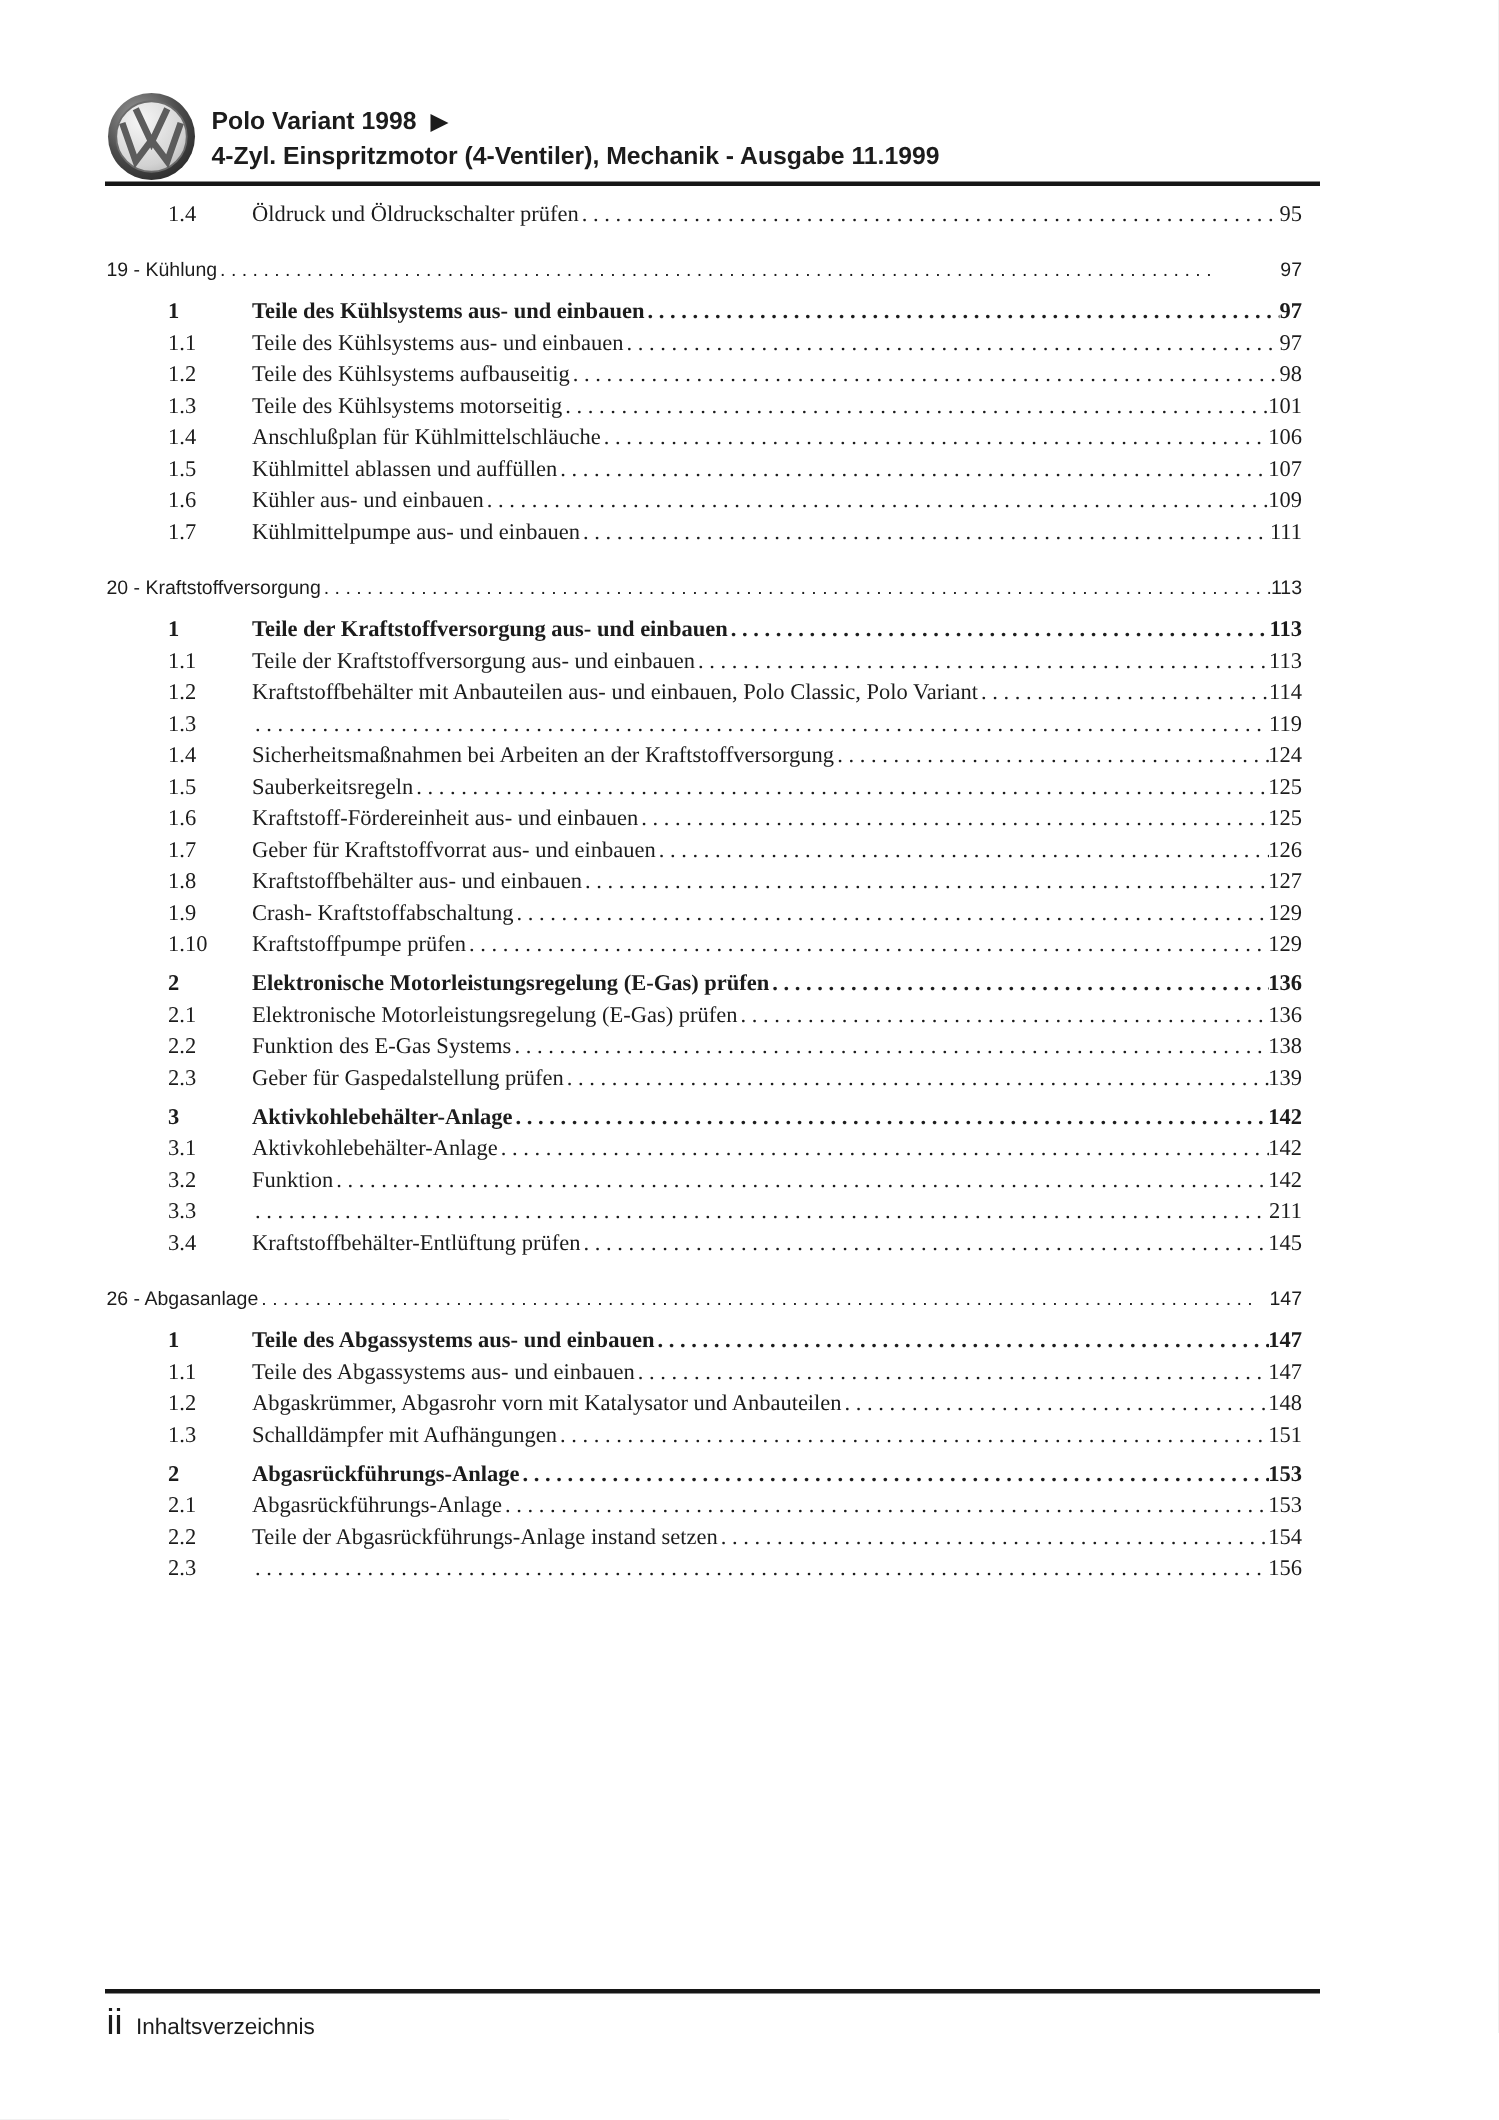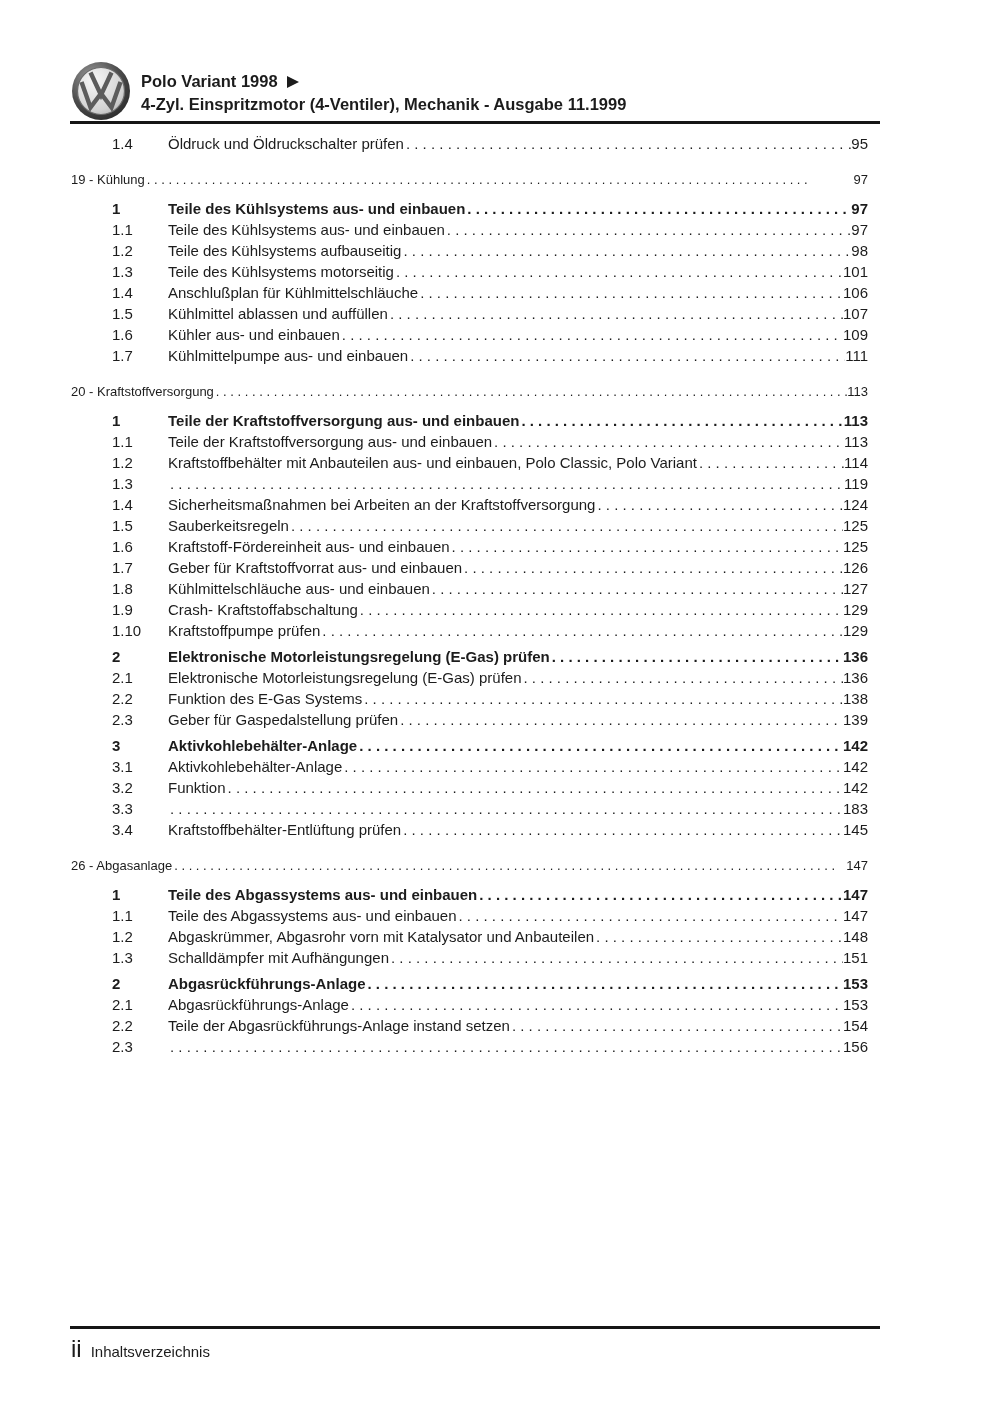--- a/index.html
+++ b/index.html
@@ -20,21 +20,21 @@
     display:inline-block; width:0; height:0; margin-left:9px;
     border-left:12px solid #1c1c1c;
     border-top:6px solid transparent;
     border-bottom:6px solid transparent;
   }
   .header-rule { position:absolute; left:70px; top:121px; width:810px; height:3px; background:#161616; }
   
   .toc { position:absolute; left:71px; top:133px; width:797px; }
   .row { display:flex; align-items:baseline; font-size:15px; line-height:21px; white-space:nowrap; }
   .row .num { flex:none; width:56px; }
-  .row.sub, .row.main { padding-left:41px; }
+  .row.sub, .row.main { padding-left:41px;font-family:Liberation Serif, serif; }
   .row.main { font-weight:bold; margin-top:5px; }
   .row.chapter { font-size:13px; line-height:26px; margin-top:13px; }
   .row .title { flex:none; }
   .leader { flex:1 1 auto; overflow:hidden; white-space:nowrap; margin-left:2px; }
   .leader::after {
     content:" . . . . . . . . . . . . . . . . . . . . . . . . . . . . . . . . . . . . . . . . . . . . . . . . . . . . . . . . . . . . . . . . . . . . . . . . . . . . . . . . . . . . . . . . . . . .";
   }
   .pagenum { flex:none; }
   
   .footer-rule { position:absolute; left:70px; top:1326px; width:810px; height:3px; background:#161616; }
@@ -187,21 +187,21 @@
         <span class="pagenum">125</span>
       </div>
       <div class="row sub">
         <span class="num">1.7</span>
         <span class="title">Geber für Kraftstoffvorrat aus- und einbauen</span>
         <span class="leader"></span>
         <span class="pagenum">126</span>
       </div>
       <div class="row sub">
         <span class="num">1.8</span>
-        <span class="title">Kühlmittelschläuche aus- und einbauen</span>
+        <span class="title">Kraftstoffbehälter aus- und einbauen</span>
         <span class="leader"></span>
         <span class="pagenum">127</span>
       </div>
       <div class="row sub">
         <span class="num">1.9</span>
         <span class="title">Crash- Kraftstoffabschaltung</span>
         <span class="leader"></span>
         <span class="pagenum">129</span>
       </div>
       <div class="row sub">
@@ -248,21 +248,21 @@
       </div>
       <div class="row sub">
         <span class="num">3.2</span>
         <span class="title">Funktion</span>
         <span class="leader"></span>
         <span class="pagenum">142</span>
       </div>
       <div class="row sub">
         <span class="num">3.3</span>
         <span class="leader"></span>
-        <span class="pagenum">183</span>
+        <span class="pagenum">211</span>
       </div>
       <div class="row sub">
         <span class="num">3.4</span>
         <span class="title">Kraftstoffbehälter-Entlüftung prüfen</span>
         <span class="leader"></span>
         <span class="pagenum">145</span>
       </div>
       <div class="row chapter">
         <span class="title">26 - Abgasanlage</span>
         <span class="leader"></span>

